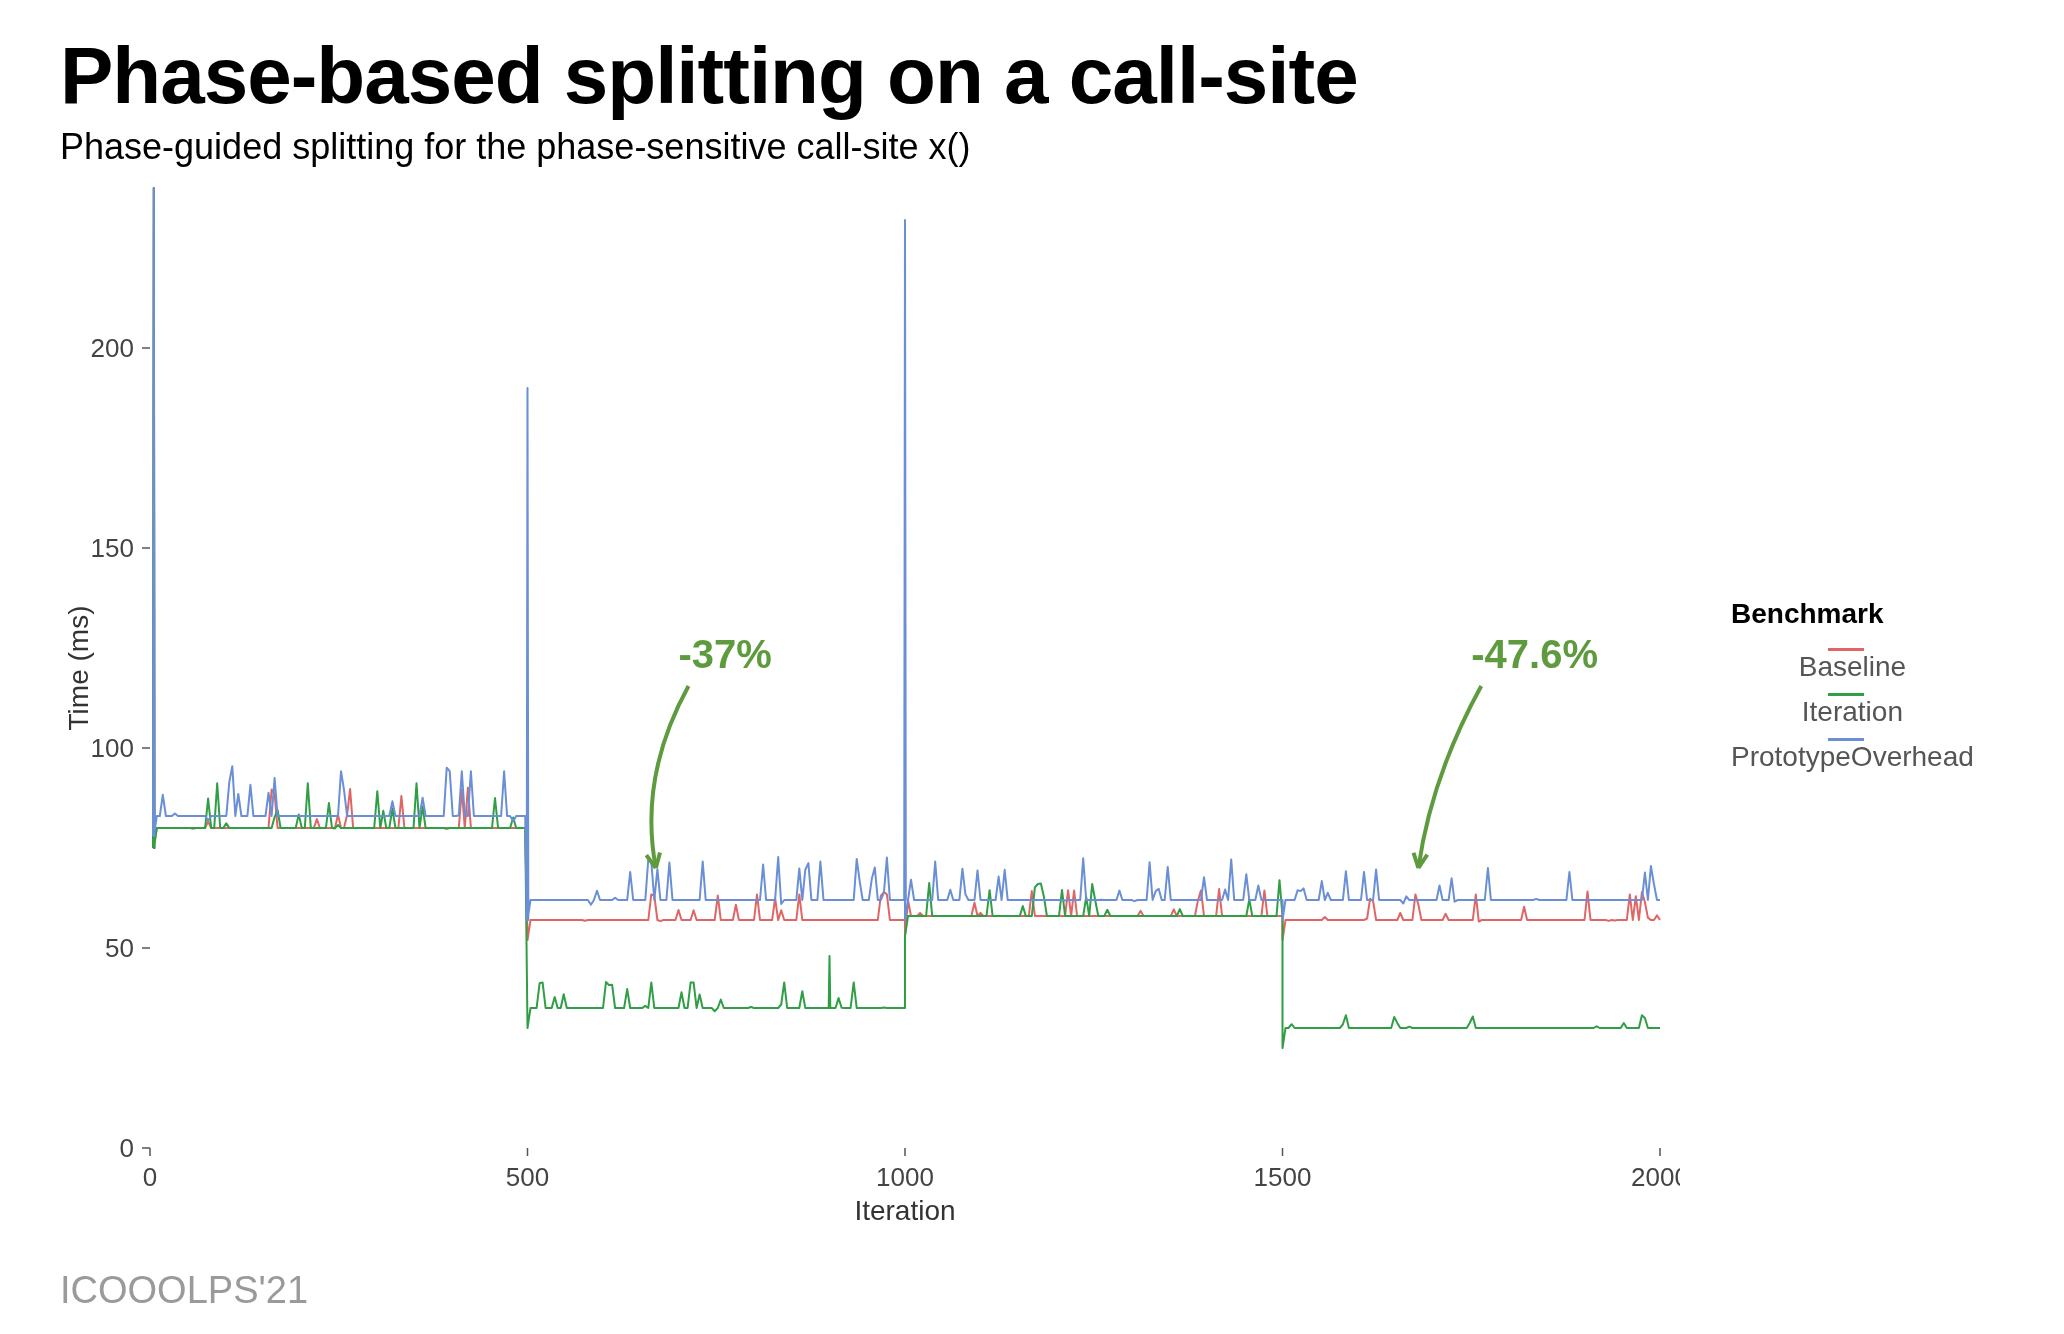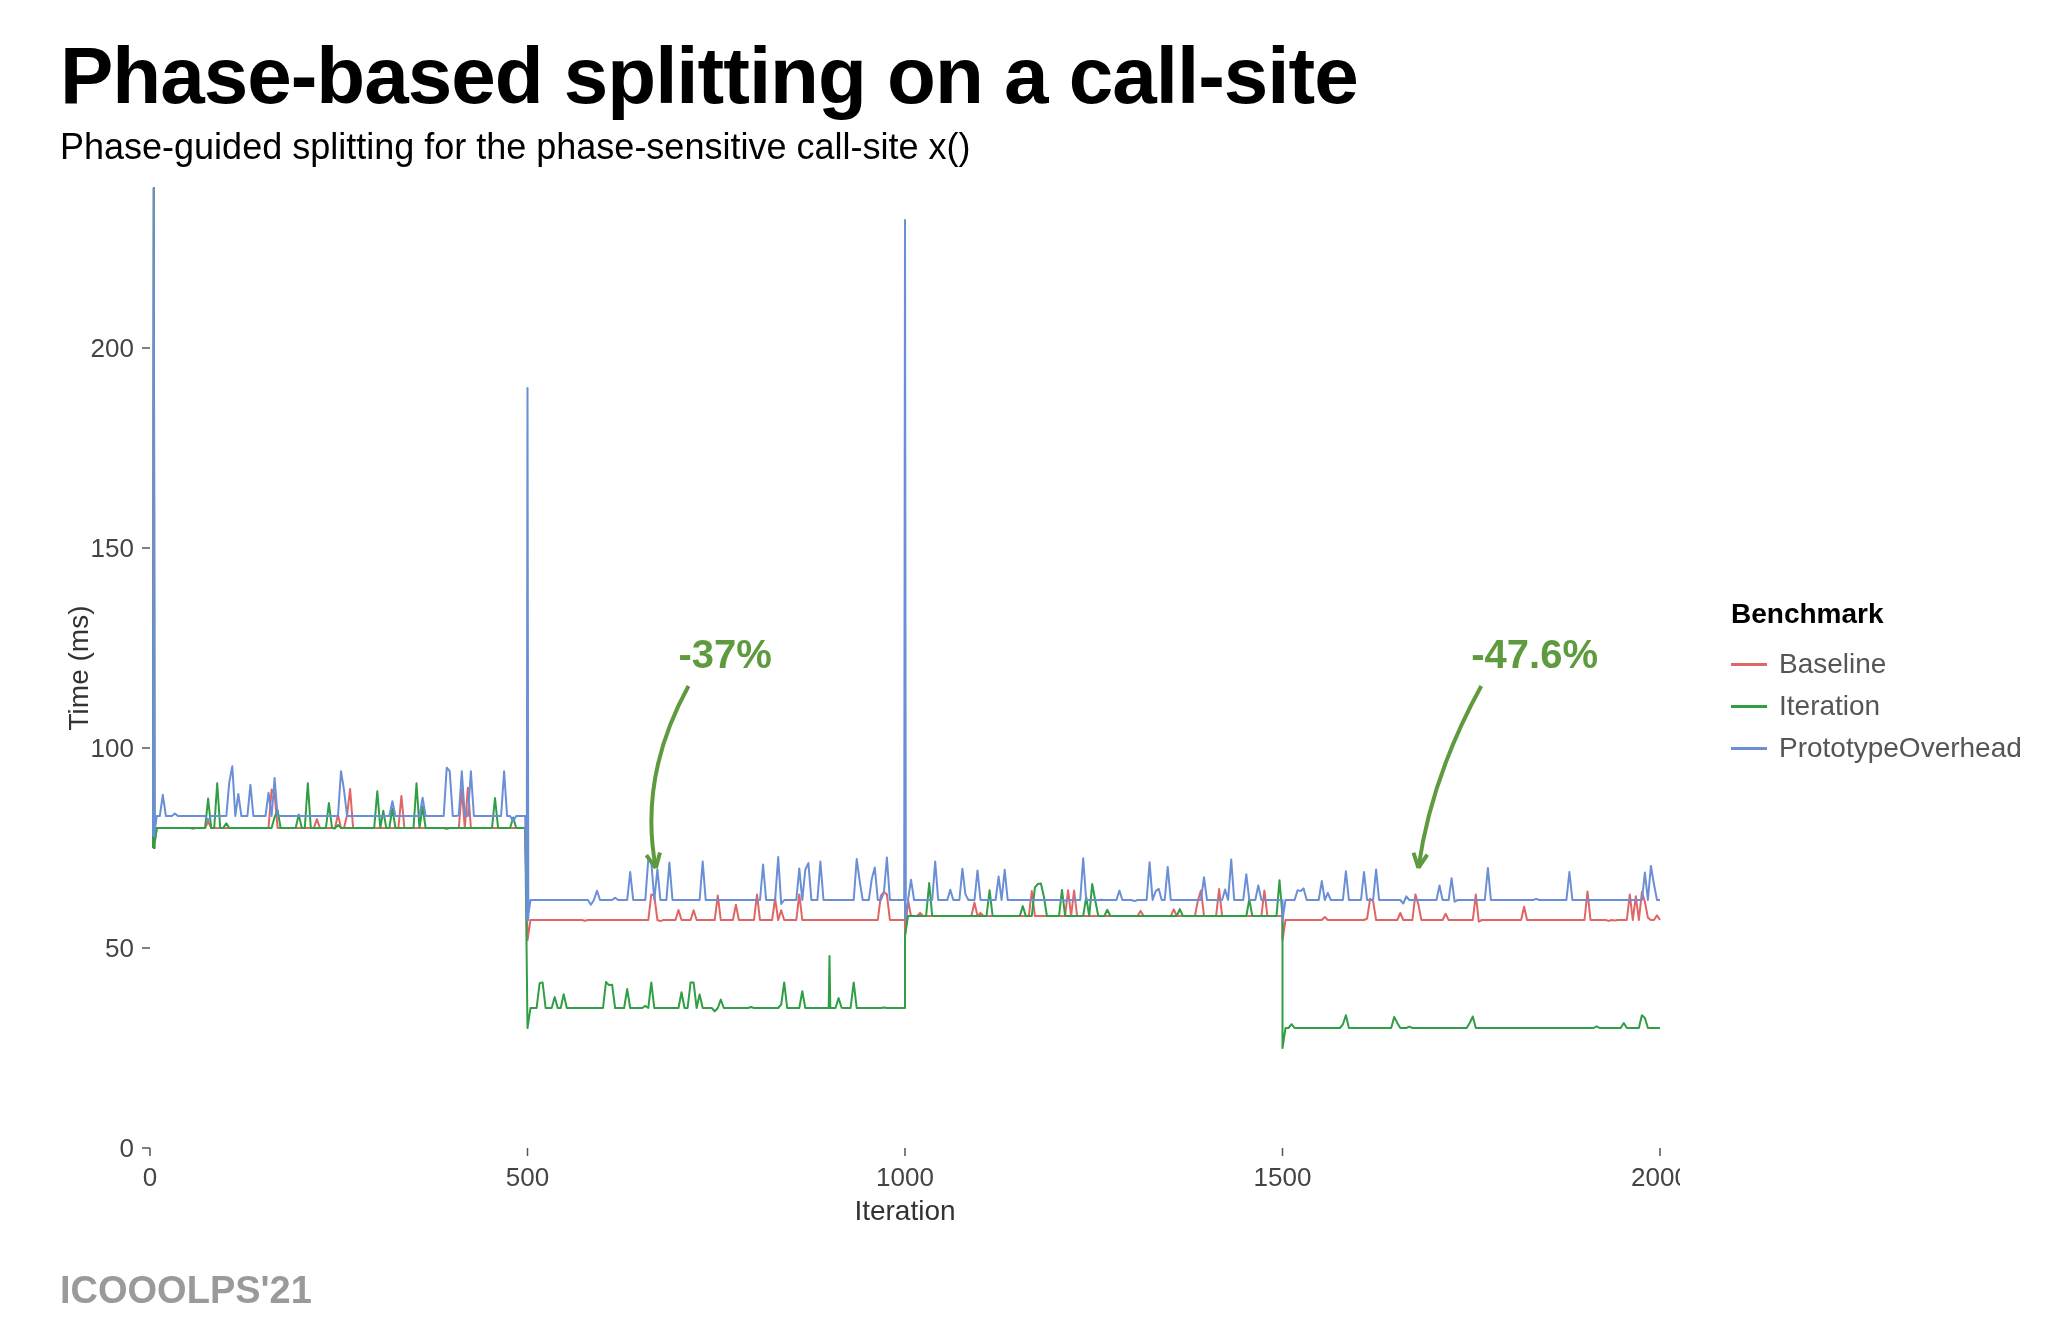--- a/index.html
+++ b/index.html
@@ -45,33 +45,34 @@
   }
   .legend-title {
     font-weight: 700;
     margin-bottom: 18px;
   }
   .legend-item {
     display: flex;
     align-items: center;
     margin-bottom: 10px;
     color: #555;
+    flex-direction: column;
   }
   .legend-swatch {
     width: 36px;
     height: 3px;
     margin-right: 12px;
   }
   .footer {
     position: absolute;
     left: 60px;
     bottom: 22px;
     color: #9a9a9a;
     font-size: 38px;
-    font-weight: 700;
+    font-weight: 400;
   }
   .axis text, .tick-label {
     font-size: 26px;
     fill: #444;
   }
   .axis-label-x {
     font-size: 28px;
     fill: #333;
   }
   .axis-label-y {

